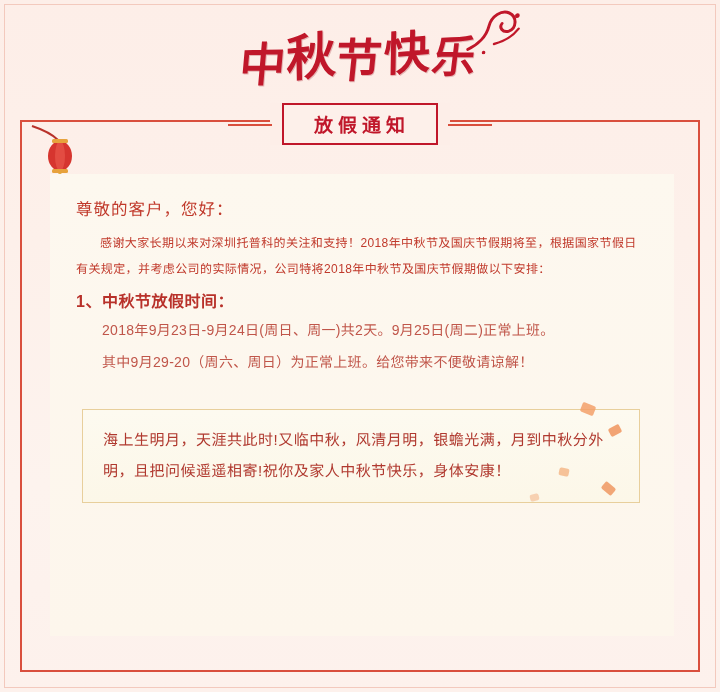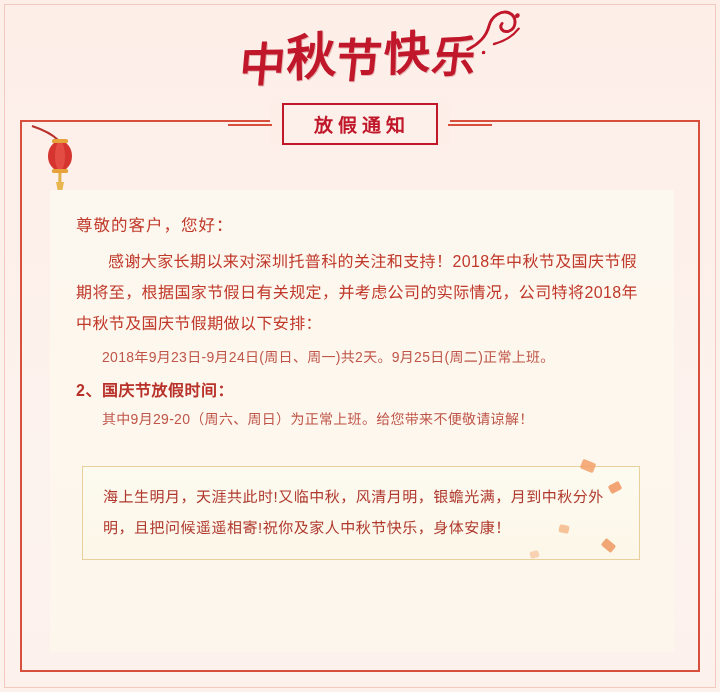--- a/index.html
+++ b/index.html
@@ -131,38 +131,38 @@
     top: 2px;
     width: 58px;
     height: 70px;
     pointer-events: none;
   }
 
   
   .content {
     position: absolute;
     left: 28px;
-    top: 68px;
+    top: 52px;
     width: 624px;
     height: 462px;
     background: linear-gradient(180deg, #fdf8ef 0%, #fdf6ec 100%);
     box-sizing: border-box;
     padding: 22px 26px 0 26px;
     color: #b0332a;
   }
 
   .greeting {
     font-size: 16.5px;
     color: #c0392b;
     margin: 0 0 10px 0;
     letter-spacing: 1px;
   }
   .para {
-    font-size: 16px;
-    line-height: 31px;
+    font-size: 12px;
+    line-height: 26px;
     color: #c0392b;
     text-indent: 2em;
     margin: 0 0 0 0;
     letter-spacing: 0.4px;
   }
   .item-title {
     font-size: 16px;
     font-weight: bold;
     color: #b8312a;
     margin: 6px 0 4px 0;
@@ -243,27 +243,27 @@
       </svg>
     </div>
 
     <div class="content">
 
       <p class="greeting">尊敬的客户，您好：</p>
 
       <p class="para">感谢大家长期以来对深圳托普科的关注和支持！2018年中秋节及国庆节假期将至，根据国家节假日有关规定，并考虑公司的实际情况，公司特将2018年中秋节及国庆节假期做以下安排：</p>
 
       <div class="notice-item">
+        <div class="item-title">
+          <span class="num">1、</span><span>中秋节放假时间：</span>
+        </div>
         <p class="item-body">2018年9月23日-9月24日(周日、周一)共2天。9月25日(周二)正常上班。</p>
       </div>
 
       <div class="notice-item">
-        <div class="item-title">
-          <span class="num">2、</span><span>国庆节放假时间：</span>
-        </div>
         <p class="item-body">其中9月29-20（周六、周日）为正常上班。给您带来不便敬请谅解！</p>
       </div>
 
       <div class="poem">
         <p>海上生明月，天涯共此时!又临中秋，风清月明，银蟾光满，月到中秋分外明，且把问候遥遥相寄!祝你及家人中秋节快乐，身体安康！</p>
         <span class="confetti c1"></span>
         <span class="confetti c2"></span>
         <span class="confetti c3"></span>
         <span class="confetti c4"></span>
         <span class="confetti c5"></span>

